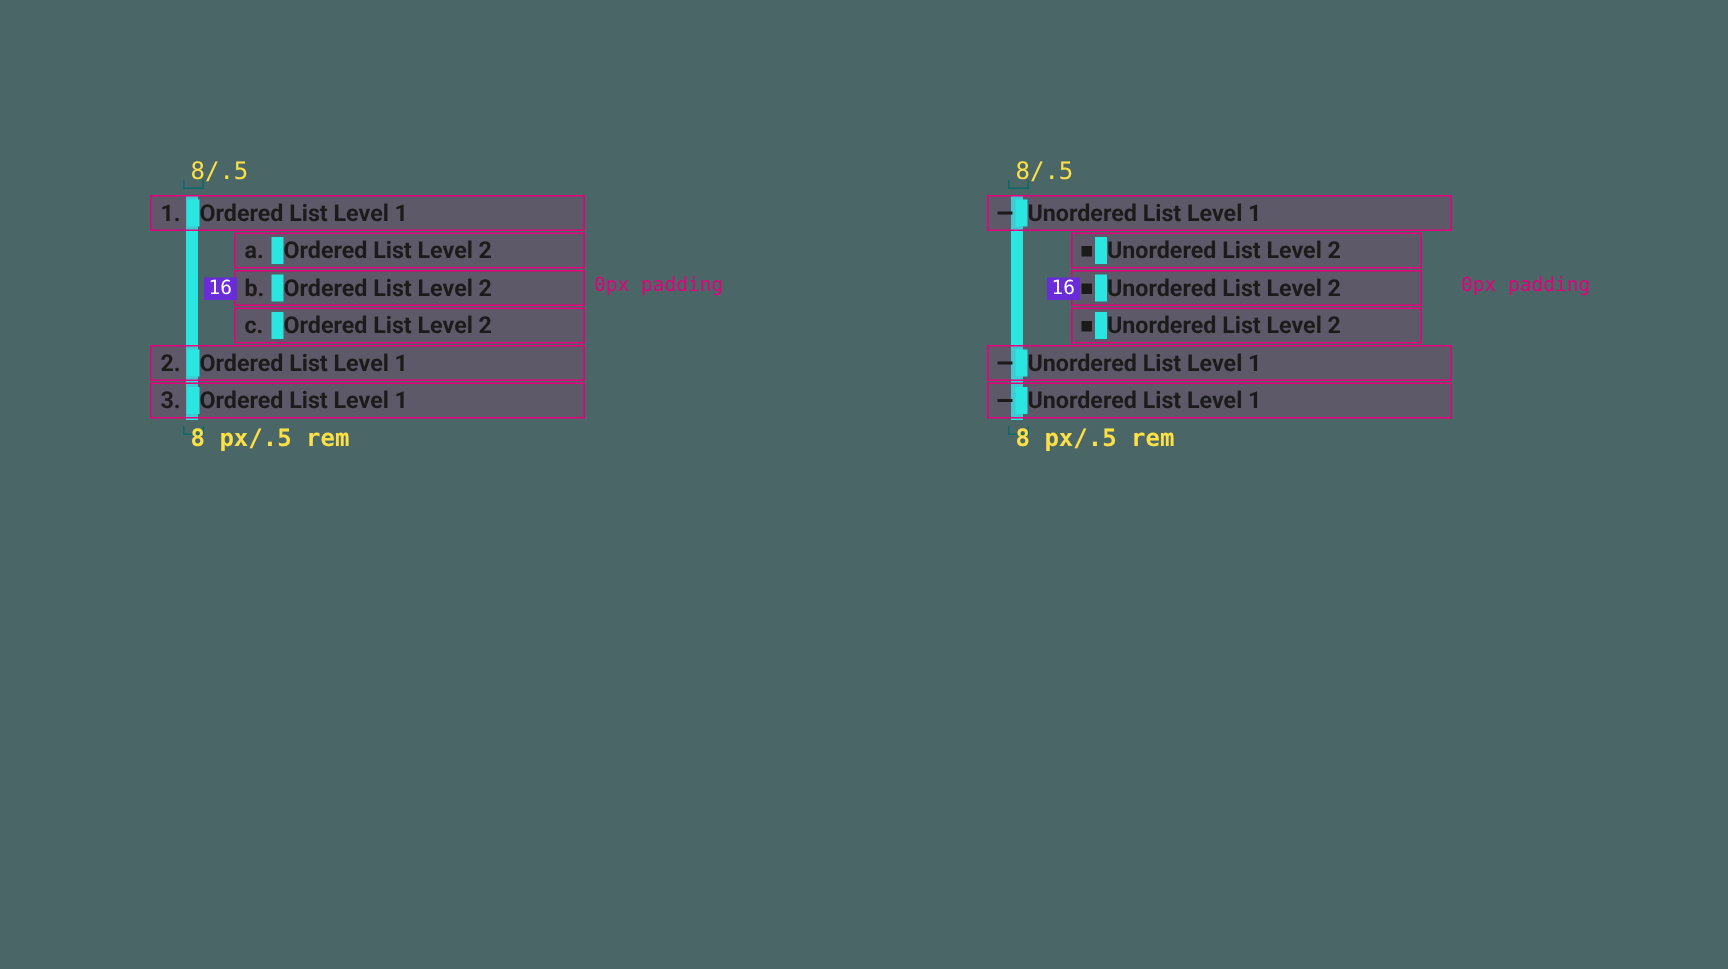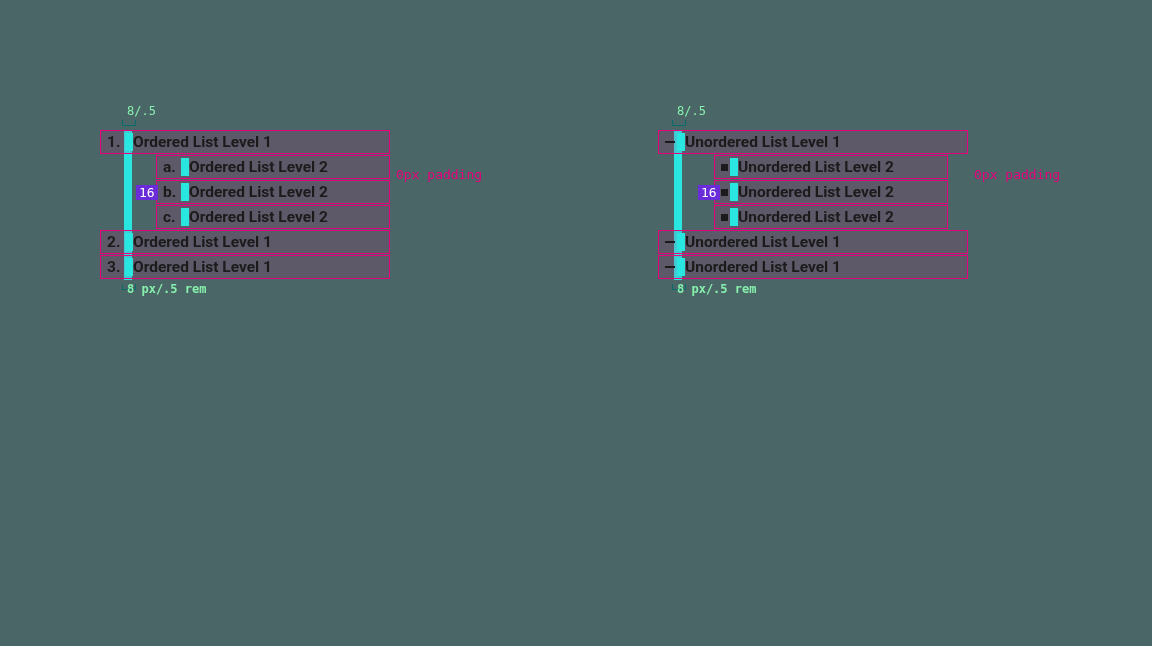--- a/index.html
+++ b/index.html
@@ -14,22 +14,22 @@
   .example {
     position: absolute;
     width: 290px;
   }
   .example-left { left: 100px; top: 130px; }
   .example-right { left: 658px; top: 130px; }
 
   
   .top-label, .bottom-label {
     position: absolute;
-    color: #86efac;
-    font-size: 12px;
+    color: #fde047;
+    font-size: 16px;
     font-family: ui-monospace, Menlo, Consolas, monospace;
     white-space: nowrap;
   }
   .top-label { top: -26px; }
   .bottom-label { top: 152px; font-weight: bold; }
   .bracket-top, .bracket-bot {
     position: absolute;
     width: 14px;
     height: 6px;
     border: 1px solid #0b6b6b;
@@ -113,21 +113,21 @@
   .example .badge { top: 55px; }
   .example-left .badge { left: 36px; }
   .example-right .badge { left: 40px; }
 
   .side-anno {
     position: absolute;
     color: #e6007e;
     font-family: ui-monospace, Menlo, Consolas, monospace;
     font-size: 13px;
     white-space: nowrap;
-    top: 37px;
+    top: 53px;
     left: 296px;
   }
 </style>
 </head>
 <body>
 
 <div class="example example-left">
   <div class="top-label">8/.5</div>
   <div class="bracket-top"></div>
   <div class="vguide vguide-left"></div>

